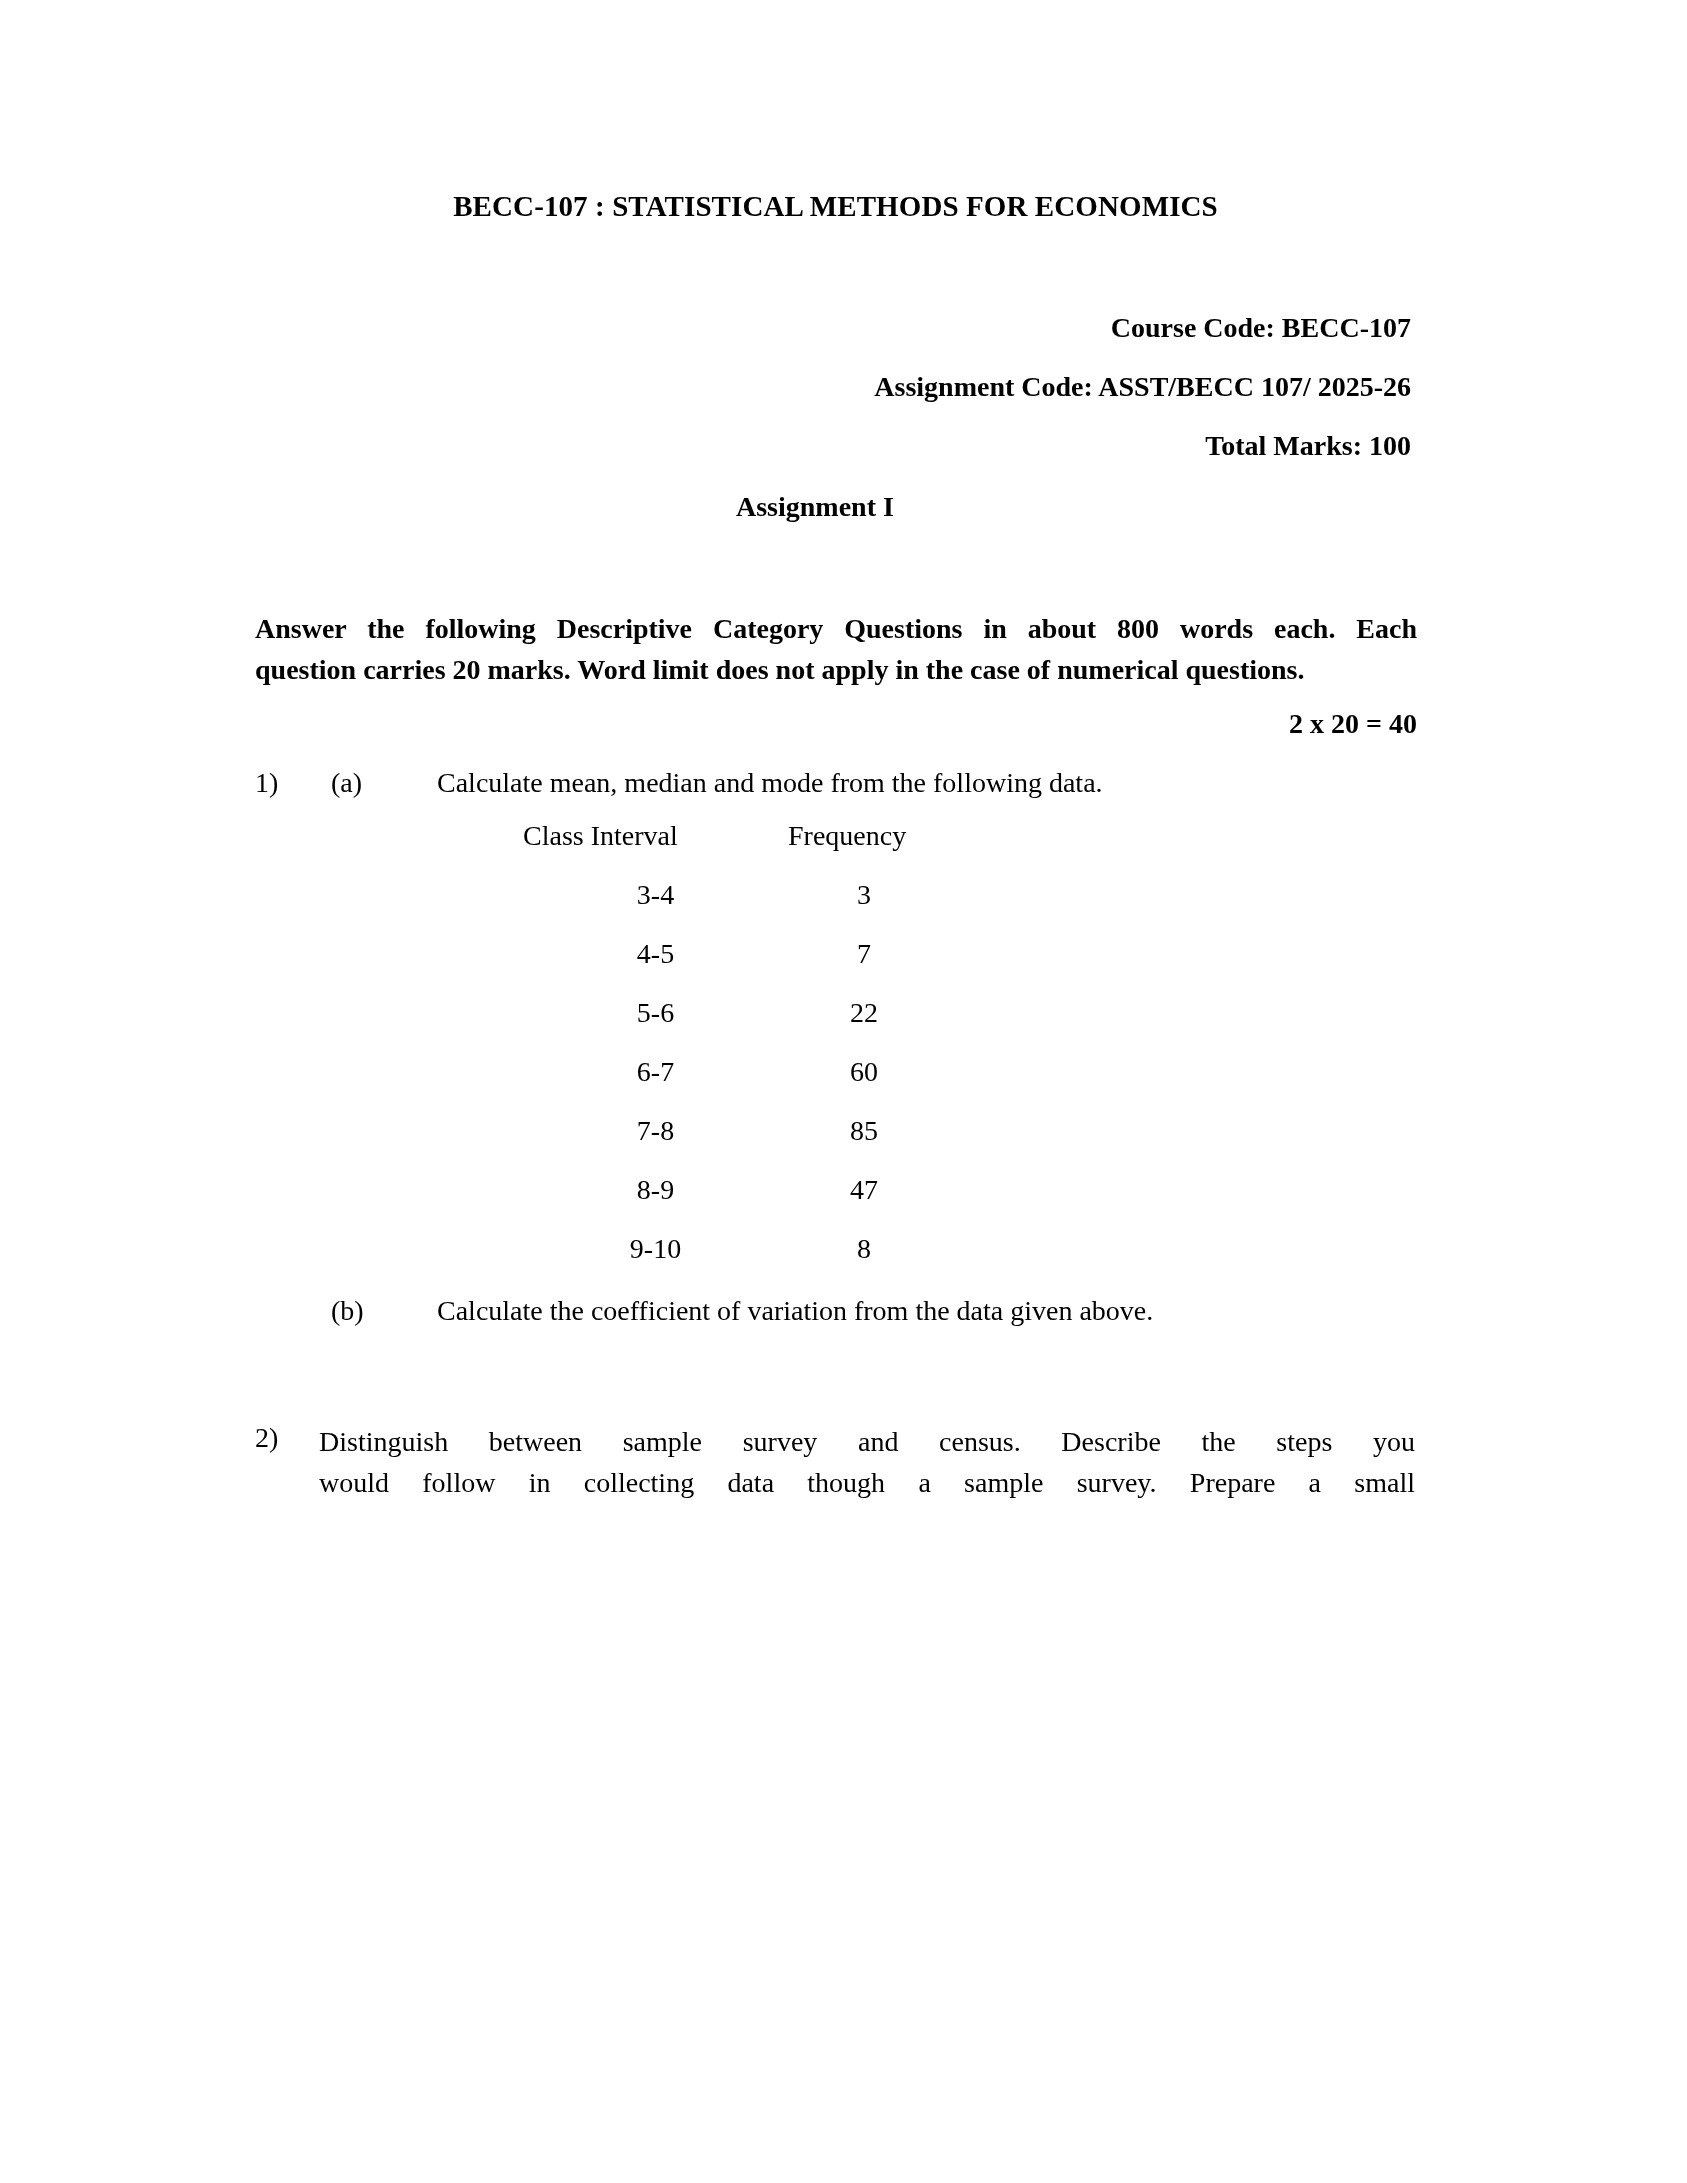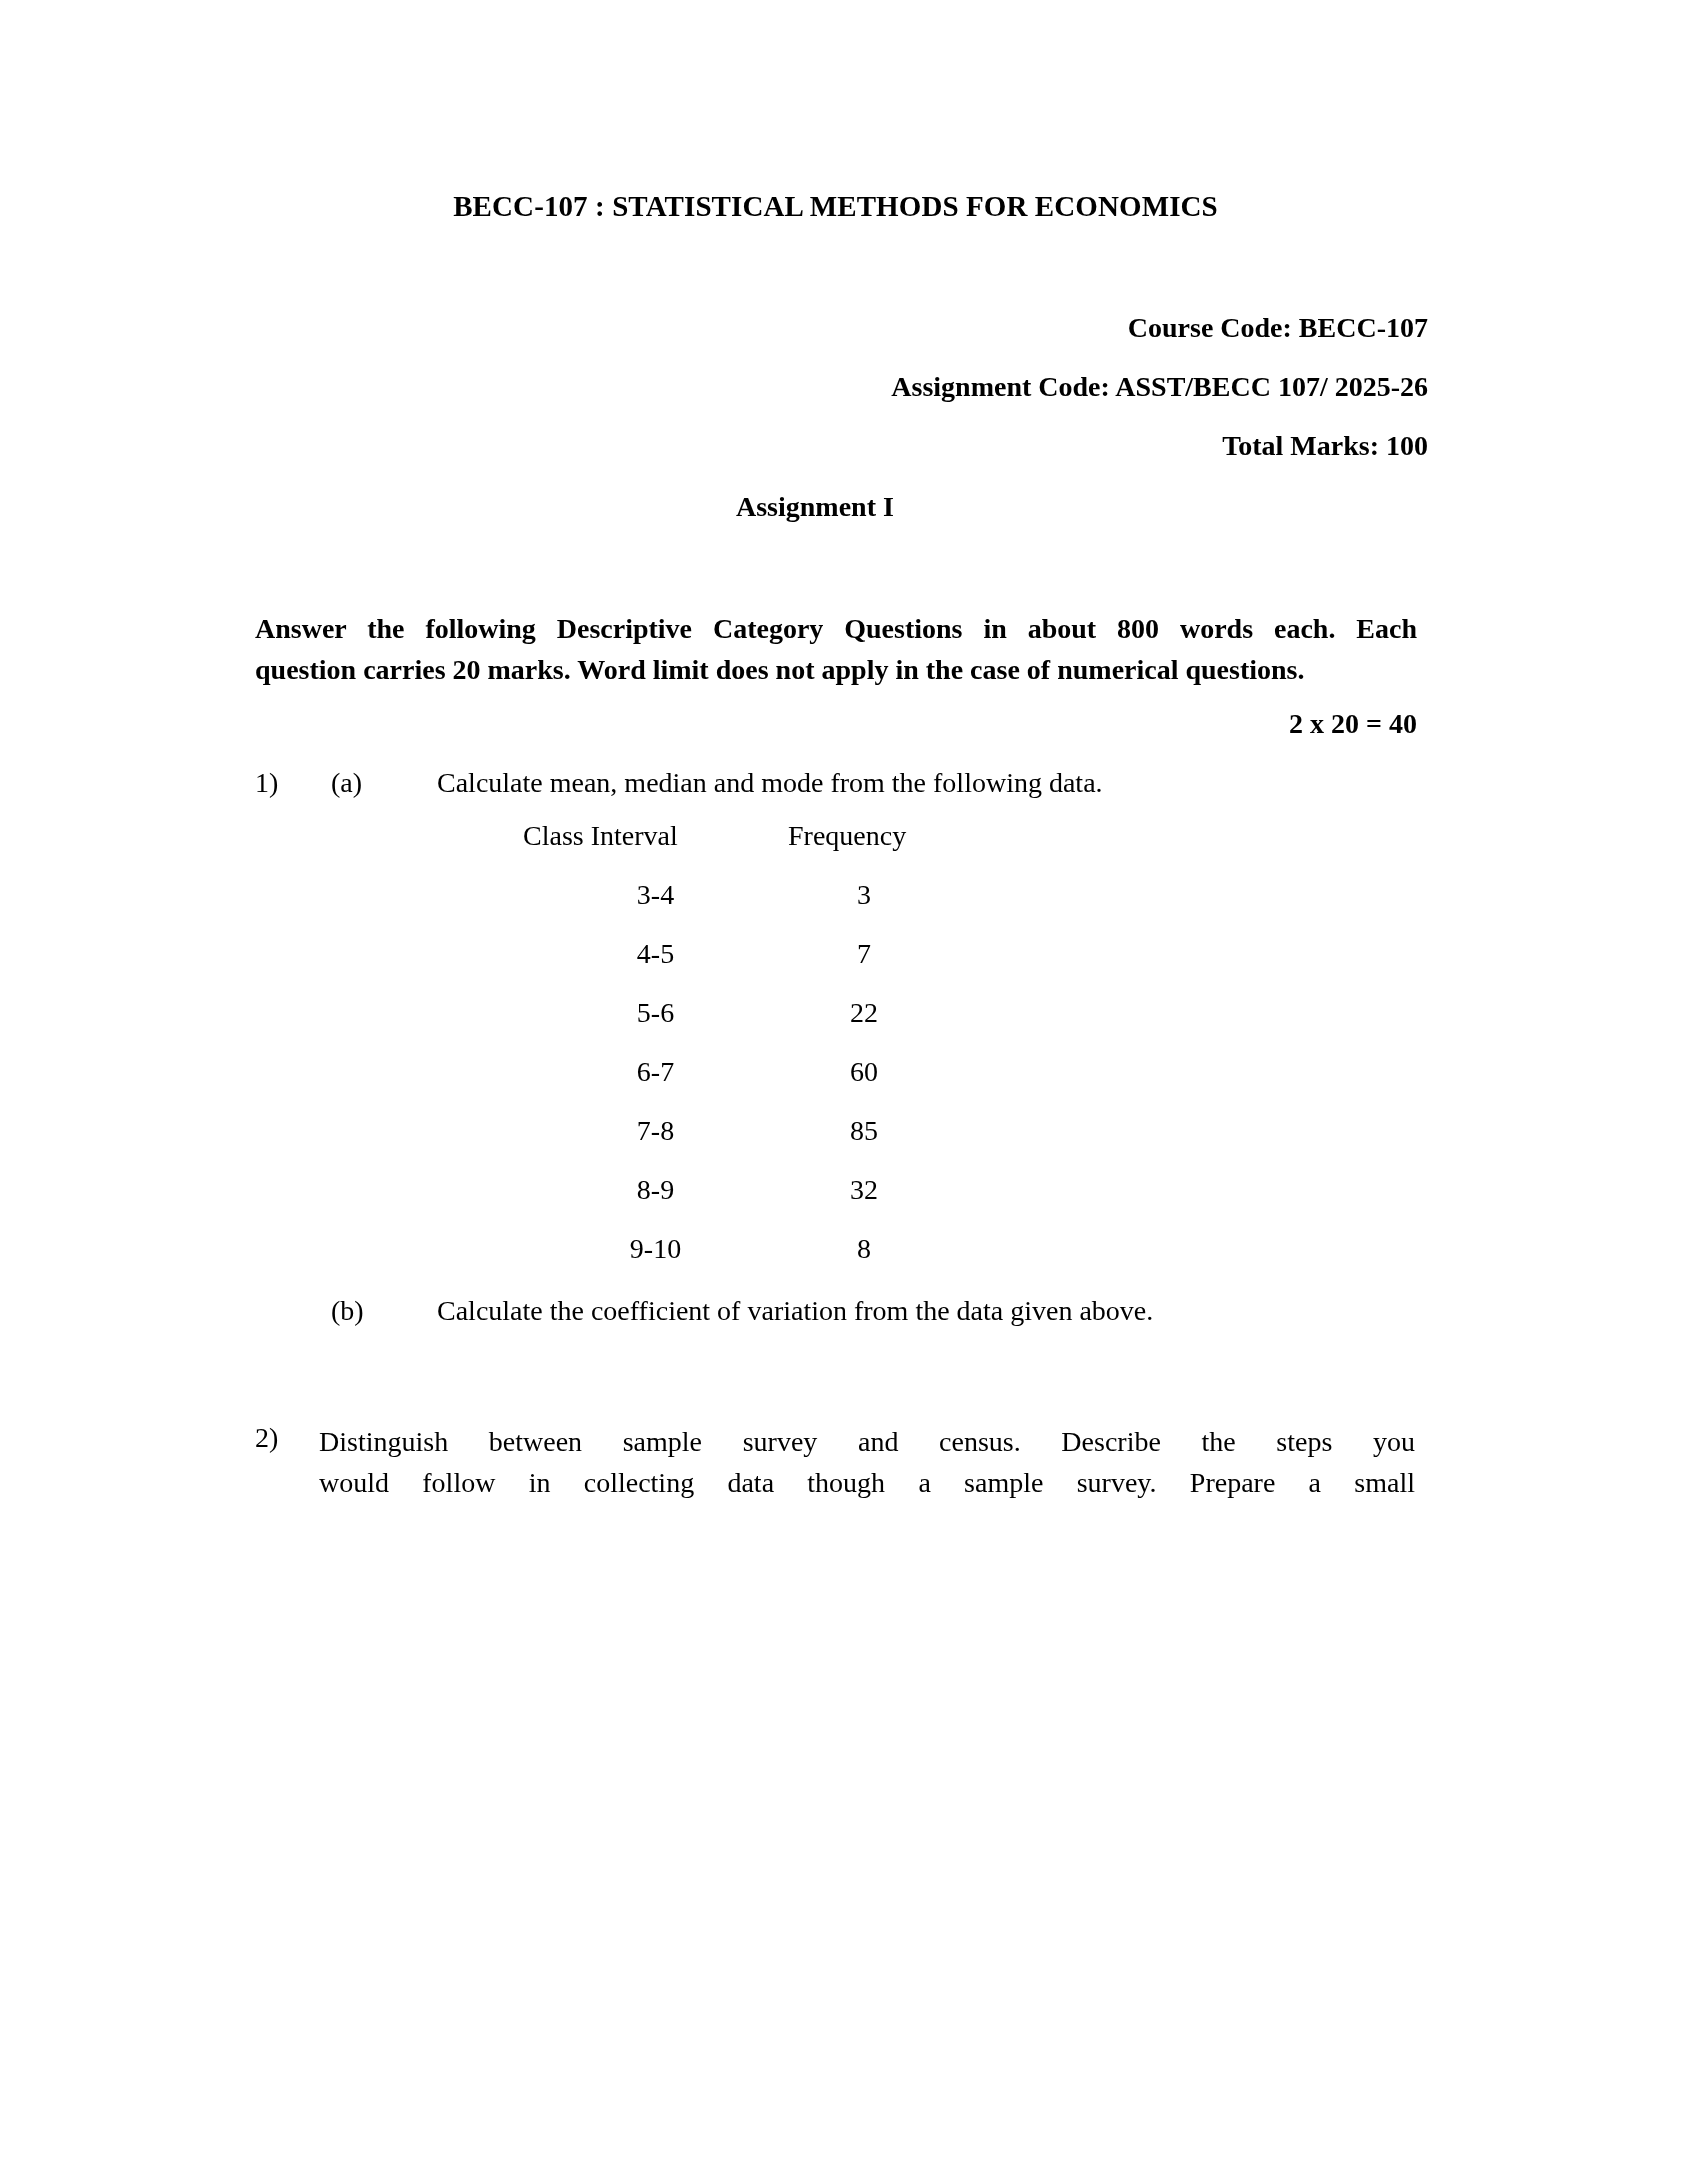--- a/index.html
+++ b/index.html
@@ -26,21 +26,21 @@
     text-align: center;
     font-size: 29px;
     font-weight: bold;
     letter-spacing: 0.1px;
     line-height: 1.2;
   }
 
   
   .meta-block {
     position: absolute;
-    left: 267px;
+    left: 250px;
     top: 314px;
     width: 1161px;
     text-align: right;
     font-size: 28px;
     font-weight: bold;
   }
   .meta-line {
     line-height: 1.0;
     margin-bottom: 31px;
     white-space: nowrap;
@@ -206,21 +206,21 @@
       <tr>
         <td class="cell-ci">6-7</td>
         <td class="cell-fr">60</td>
       </tr>
       <tr>
         <td class="cell-ci">7-8</td>
         <td class="cell-fr">85</td>
       </tr>
       <tr>
         <td class="cell-ci">8-9</td>
-        <td class="cell-fr">32</td>
+        <td class="cell-fr">47</td>
       </tr>
       <tr>
         <td class="cell-ci">9-10</td>
         <td class="cell-fr">8</td>
       </tr>
     </tbody>
   </table>
 
   <div id="q1b-line">
     <span class="q-sub" style="top:1295px">(b)</span>

